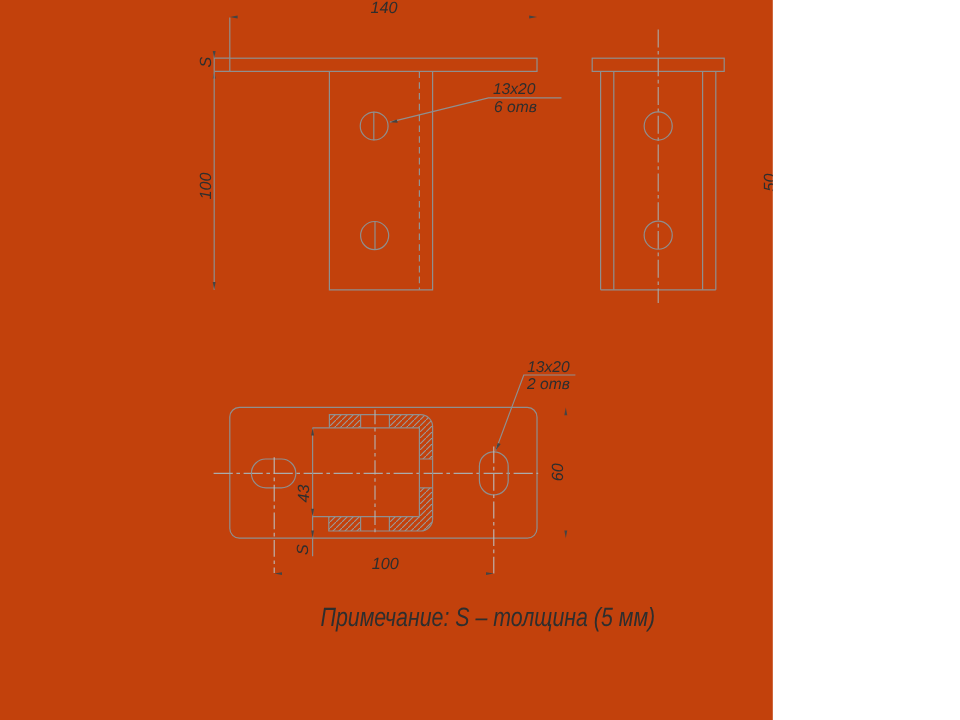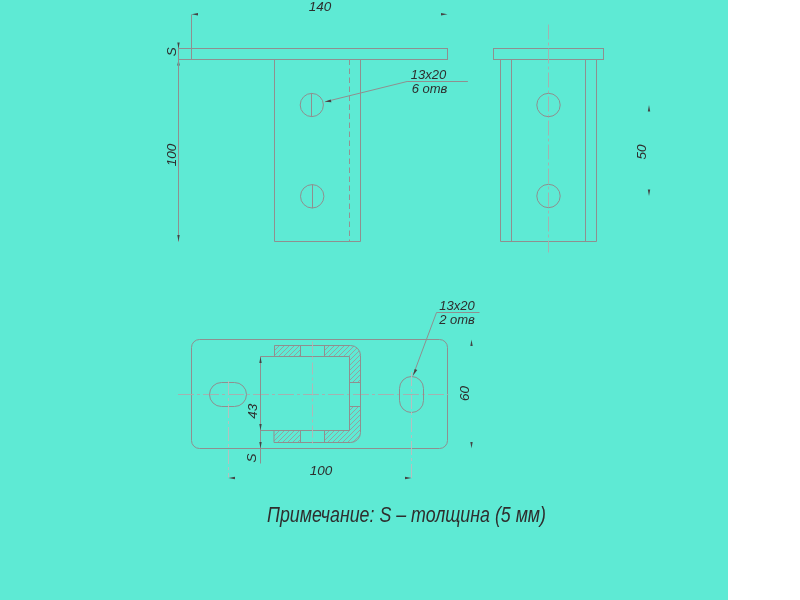--- a/index.html
+++ b/index.html
@@ -1,16 +1,16 @@
 <!DOCTYPE html>
 <html><head>
 <meta charset="utf-8">
 <style>
   html,body{margin:0;padding:0;background:#ffffff;}
-  .page{width:728px;height:600px;position:relative;background:#5eead4;overflow:hidden;}
+  .page{width:644px;height:600px;position:relative;background:#c2410c;overflow:hidden;}
   text{font-family:"Liberation Sans",sans-serif;font-style:italic;fill:#2e2e2e;}
 </style>
 </head>
 <body>
 <div class="page">
 <svg width="800" height="600" viewBox="0 0 800 600" xmlns="http://www.w3.org/2000/svg">
 <defs>
 <pattern id="hatch" patternUnits="userSpaceOnUse" width="5" height="5">
   <path d="M-1,6 L6,-1" stroke="#9a9a9a" stroke-width="0.9" fill="none"></path>
 </pattern>

